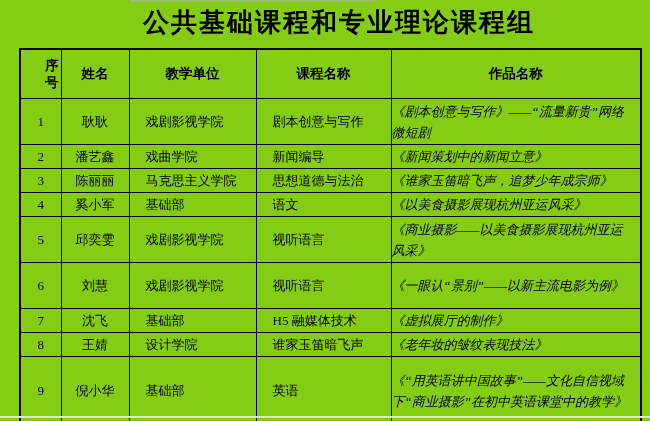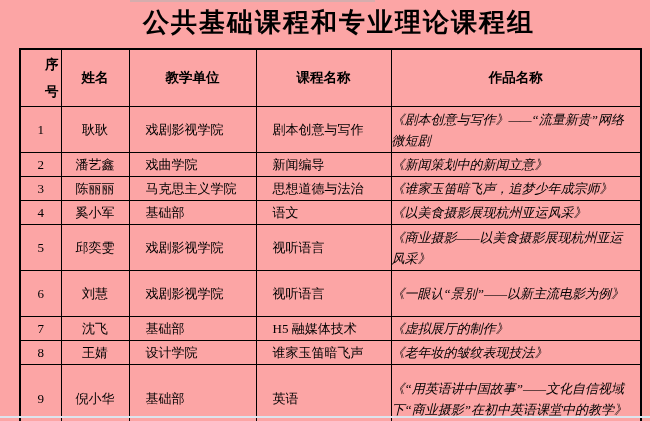--- a/index.html
+++ b/index.html
@@ -1,17 +1,17 @@
 <!DOCTYPE html>
 <html><head>
 <meta charset="utf-8">
 <style>
   html,body{margin:0;padding:0;background:#fff;}
   .page{
-    position:relative;width:650px;height:421px;background:#fca5a5;
+    position:relative;width:650px;height:421px;background:#84cc16;
     font-family:"Liberation Serif","DejaVu Serif",serif;color:#000;overflow:hidden;
   }
   .top-smudge{
     position:absolute;left:130px;top:0;width:245px;height:2px;
     background:#b4b4b4;opacity:.55;
   }
   .bottom-edge{
     position:absolute;left:0;top:416px;width:650px;height:2px;
     background:#dde4ed;
   }
@@ -26,21 +26,21 @@
     border-collapse:collapse;table-layout:fixed;border:2px solid #000;
   }
   .grid th,.grid td{
     border:1px solid #000;font-size:13px;line-height:21px;
     padding:1px 16px;vertical-align:middle;overflow:hidden;
     word-break:break-all;
   }
   .grid th{
     font-weight:bold;text-align:center;font-size:13.5px;padding:14px 4px;line-height:20px;
   }
-  .grid th.h-no{padding:1px 24px;line-height:27px;}
+  .grid th.h-no{padding:1px 24px;line-height:17px;}
   .grid td.c-no{text-align:center;padding:1px 2px;}
   .grid td.c-name{text-align:center;padding:1px 2px;margin-top:25px;}
   .grid td.c-work{padding:1px 10px 1px 0;font-style:italic;}
 </style>
 </head>
 <body>
 
 <div class="page">
 
   <div class="top-smudge"></div>

